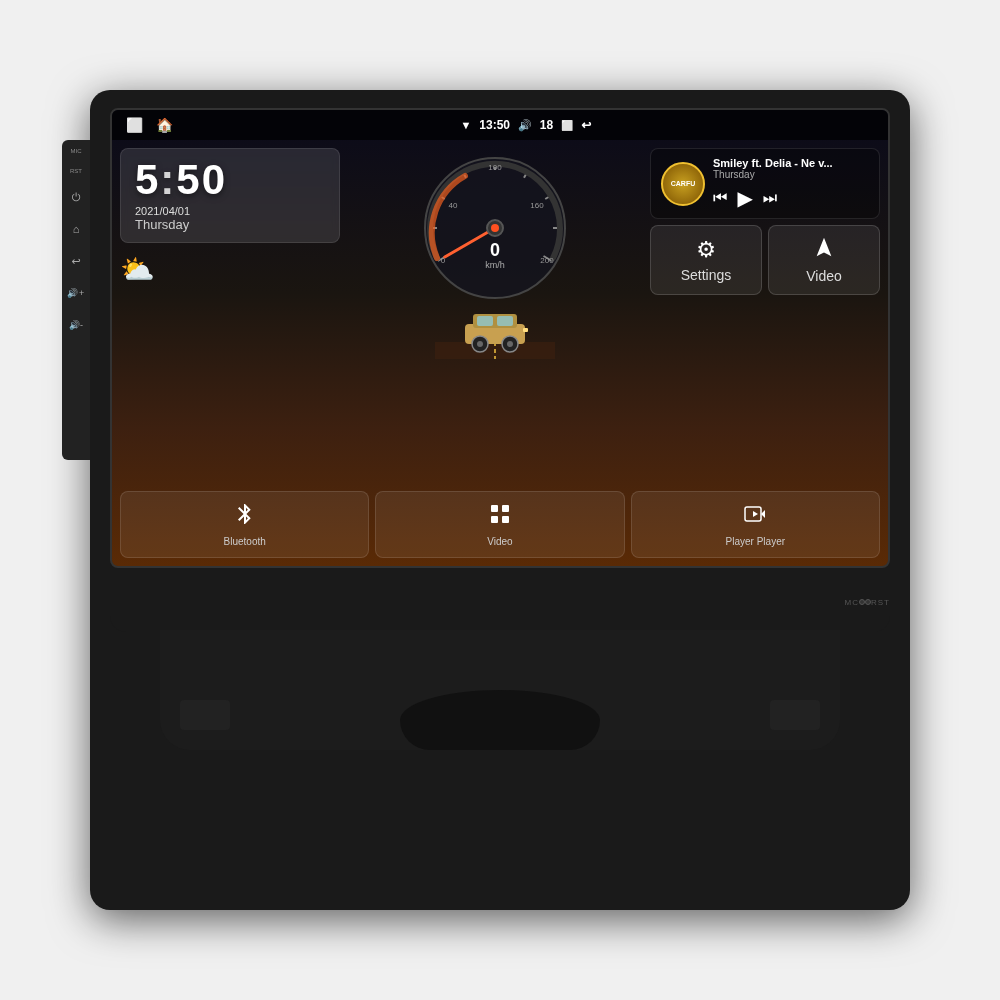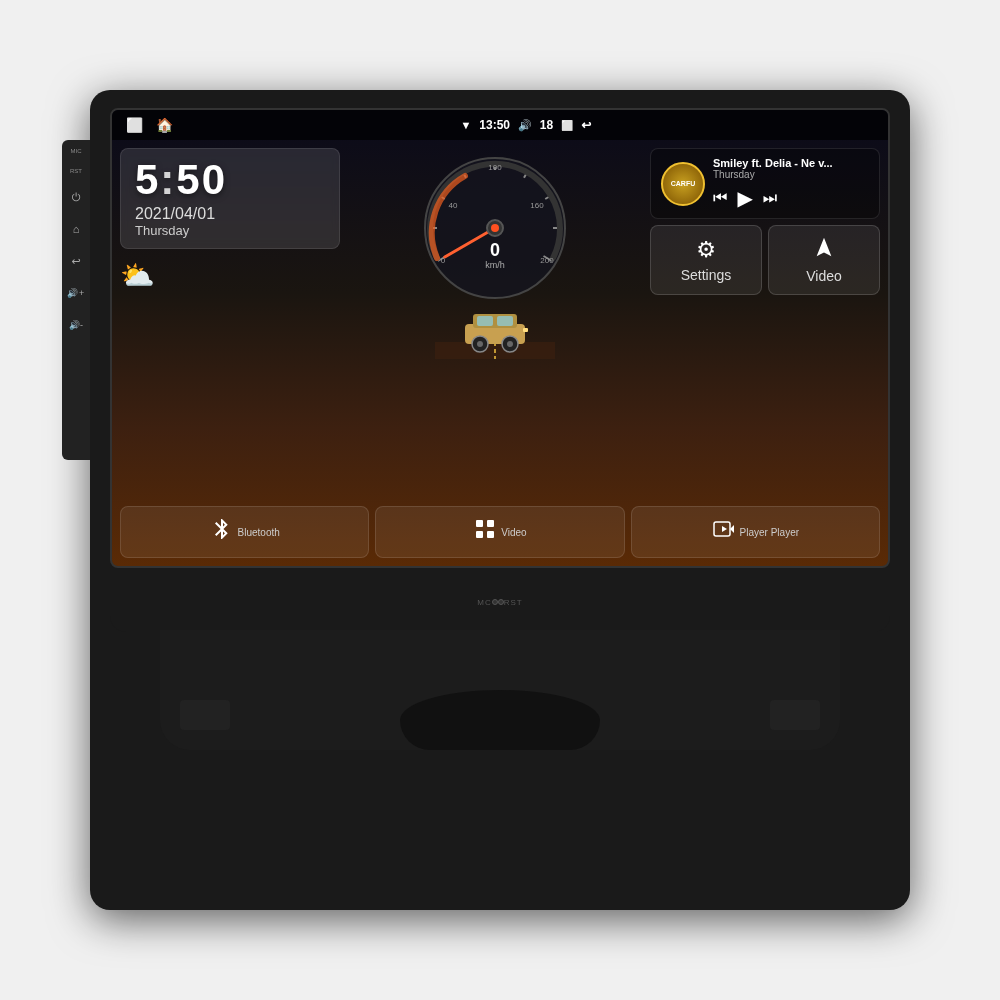--- a/index.html
+++ b/index.html
@@ -153,21 +153,21 @@
       letter-spacing: 2px;
       line-height: 1;
       text-shadow: 0 2px 6px rgba(0,0,0,0.5);
     }
 
     .clock-time .colon {
       opacity: 0.8;
     }
 
     .clock-date {
-      font-size: 16px;
+      font-size: 11px;
       color: #ddd;
       margin-top: 4px;
     }
 
     .clock-day {
       font-size: 13px;
       color: #ccc;
     }
 
     .weather-widget {
@@ -315,21 +315,21 @@
       gap: 6px;
     }
 
     .bottom-btn {
       flex: 1;
       background: rgba(255,255,255,0.07);
       border: 1px solid rgba(255,255,255,0.12);
       border-radius: 8px;
       padding: 10px 4px;
       display: flex;
-      flex-direction: row;
+      flex-direction: column;
       align-items: center;
       justify-content: center;
       cursor: pointer;
       gap: 4px;
     }
 
     .bottom-btn-icon {
       font-size: 24px;
       color: #fff;
     }
@@ -348,21 +348,21 @@
       margin-top: 4px;
     }
 
     .bottom-decorative {
       width: 100%;
       height: 60px;
       background: #1a1a1a;
       border-radius: 0 0 16px 16px;
       display: flex;
       align-items: center;
-      justify-content: center;
+      justify-content: flex-end;
       position: relative;
     }
 
     .bottom-label {
       font-size: 8px;
       color: #555;
       letter-spacing: 1px;
     }
 
     .bottom-dot {

